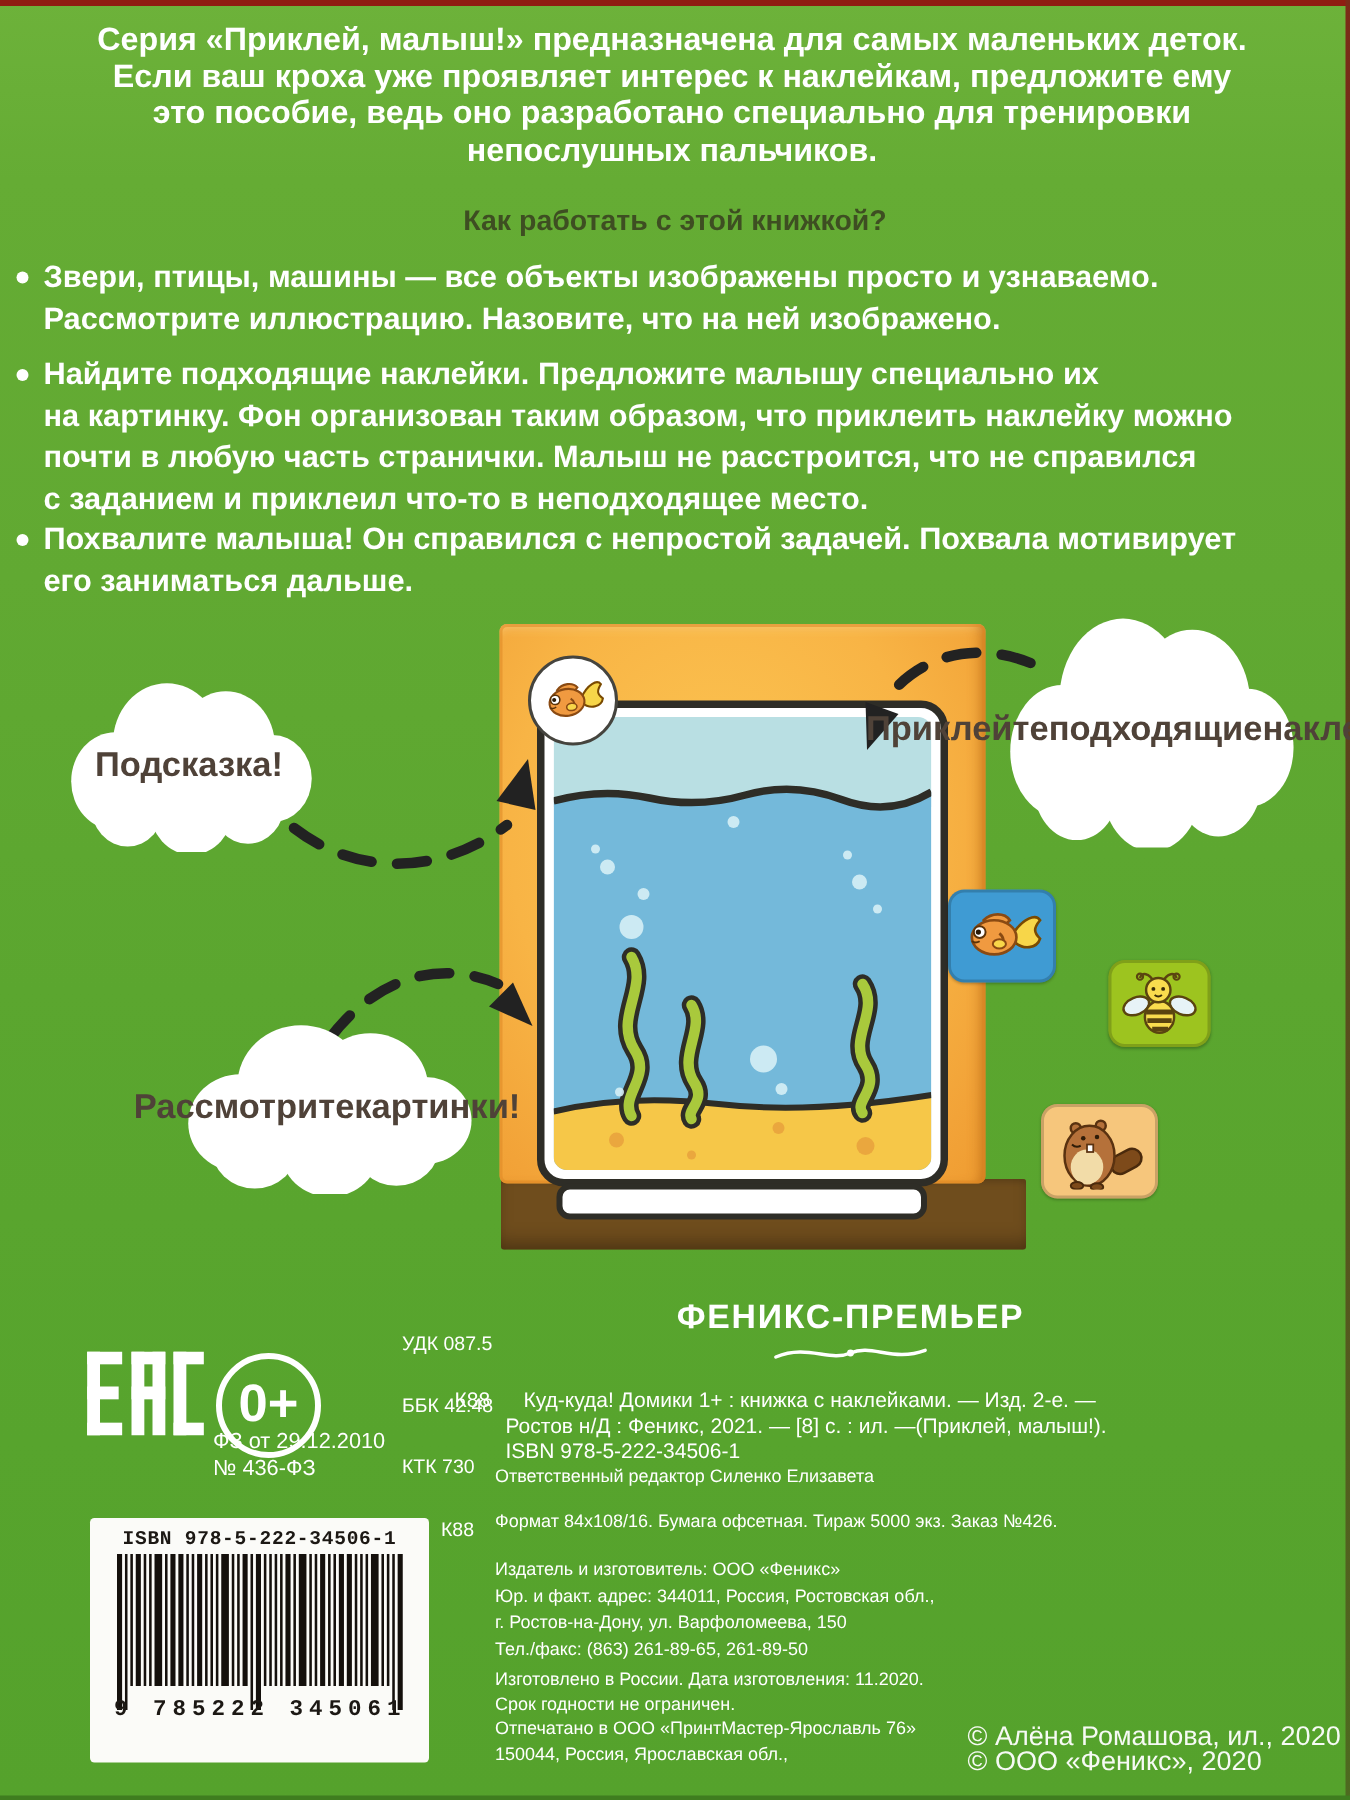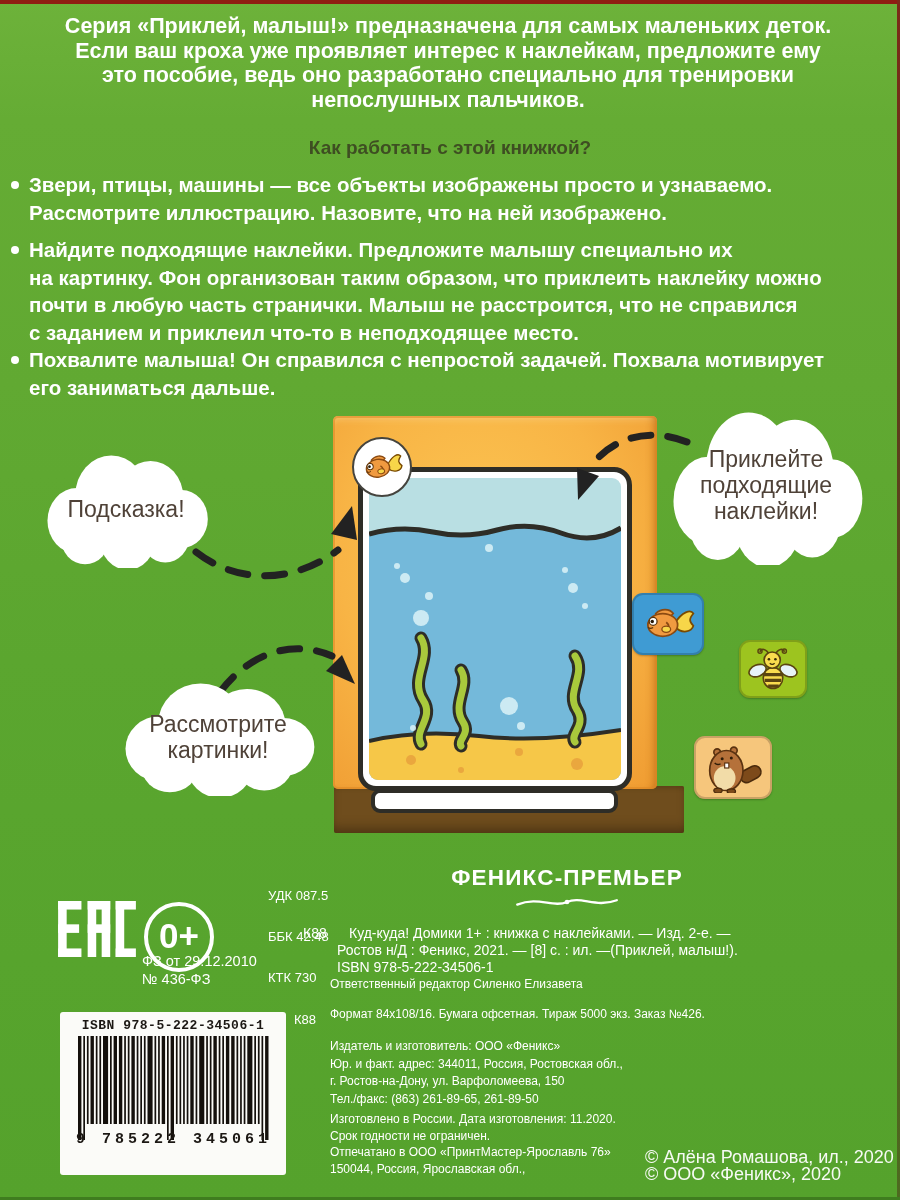--- a/index.html
+++ b/index.html
@@ -35,22 +35,22 @@
   .stand{position:absolute;left:371px;top:789px;width:247px;height:24px;background:#fff;
     border:4px solid #2e2d27;border-radius:9px;box-sizing:border-box;}
   .hint-circle{position:absolute;left:352px;top:437px;width:60px;height:60px;border-radius:50%;
     background:#fff;border:2px solid #45443e;box-sizing:border-box;display:flex;align-items:center;justify-content:center;}
   .hint-circle svg{transform:rotate(-8deg);}
 
   .arrows{position:absolute;left:0;top:0;width:900px;height:1200px;pointer-events:none;}
 
   .cloud{position:absolute;}
   .cloud svg{position:absolute;inset:0;width:100%;height:100%;}
-  .cloud-text{position:absolute;inset:0;display:flex;flex-direction:column;align-items:center;justify-content:center;
-    font-weight:400;font-size:23px;line-height:26px;color:#4f4238;text-align:center;}
+  .cloud-text{position:absolute;inset:0;display:flex;flex-direction:row;align-items:center;justify-content:center;
+    font-weight:700;font-size:23px;line-height:26px;color:#4f4238;text-align:center;}
   #cloud-hint{left:36px;top:450px;width:180px;height:118px;}
   #cloud-look{left:112px;top:678px;width:212px;height:118px;}
   #cloud-stick{left:660px;top:405px;width:212px;height:160px;}
 
   .sticker{position:absolute;border-radius:11px;display:flex;align-items:center;justify-content:center;
     box-shadow:inset 0 0 0 2px rgba(0,0,0,.18), 0 1px 2px rgba(0,0,0,.25);}
   #sticker-fish{left:632px;top:593px;width:72px;height:62px;background:#3f9bd3;}
   #sticker-bee{left:739px;top:640px;width:68px;height:58px;background:#9dc41f;}
   #sticker-beaver{left:694px;top:736px;width:78px;height:63px;background:#f6c67c;}
 

